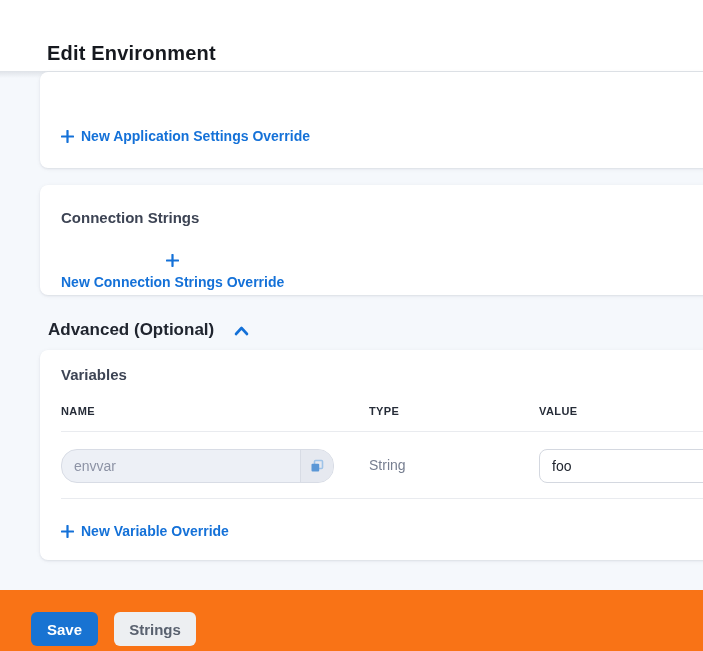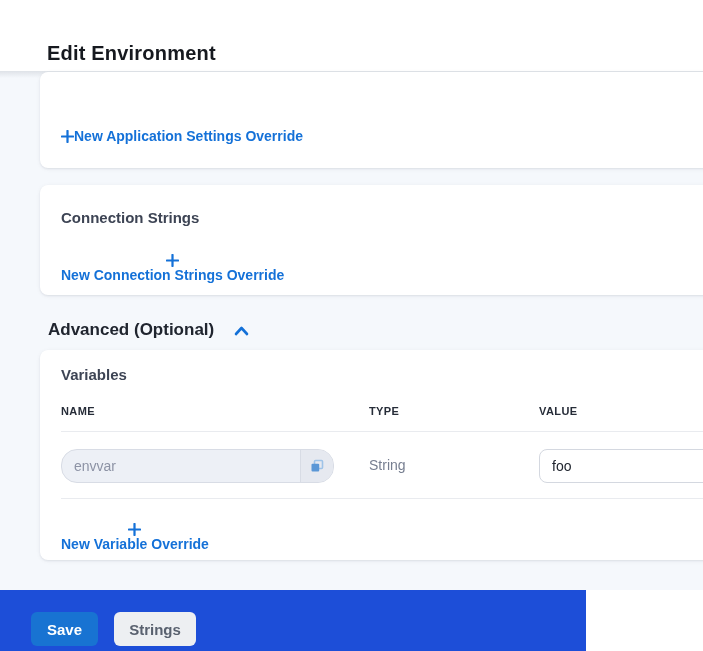--- a/index.html
+++ b/index.html
@@ -45,27 +45,27 @@
   .card-title {
     position:absolute; left:21px;
     font-size:15px; font-weight:700; color:#3d4454;
   }
   .card-app  .card-title { top:13px; }
   .card-conn .card-title { top:24px;text-align:center; }
   .card-vars .card-title { top:16px; }
 
   .add-link {
     position:absolute; left:21px;
-    display:inline-flex; align-items:center; 
+    display:inline-flex; align-items:center; gap:7px;
     font-size:14px; font-weight:700; color:#1471d8;
     text-decoration:none; cursor:pointer; white-space:nowrap;
   }
   .card-app  .add-link { top:56px; }
   .card-conn .add-link { top:69px;flex-direction:column; }
-  .card-vars .add-link { top:173px;flex-direction:column; }
+  .card-vars .add-link { top:173px; }
   .plus-icon { width:13px; height:13px; display:block; }
 
   
   .advanced-toggle {
     position:absolute; left:48px; top:249px;
     display:inline-flex; align-items:center; gap:20px;
     cursor:pointer; background:none; border:none;
     font-family:inherit;
   }
   .advanced-toggle .adv-label {
@@ -112,22 +112,22 @@
   }
   .value-input {
     position:absolute; left:499px; right:-14px; top:0; height:34px;
     background:#ffffff; border:1px solid #d4d8e0; border-radius:8px;
     font-family:inherit; font-size:14px; color:#20252f; padding:0 12px;
     outline:none;
   }
 
   
   .footer {
-    position:absolute; left:0; top:590px; width:586px; height:61px;
-    background:#1d4ed8;
+    position:absolute; left:0; top:590px; width:703px; height:61px;
+    background:#f97316;
   }
   .btn {
     position:absolute; top:22px; height:34px;
     border:none; border-radius:6px; cursor:pointer;
     font-family:inherit; font-size:15px; font-weight:700;
   }
   .btn-save {
     left:31px; width:67px; background:#1873d2; color:#ffffff;
   }
   .btn-cancel {

